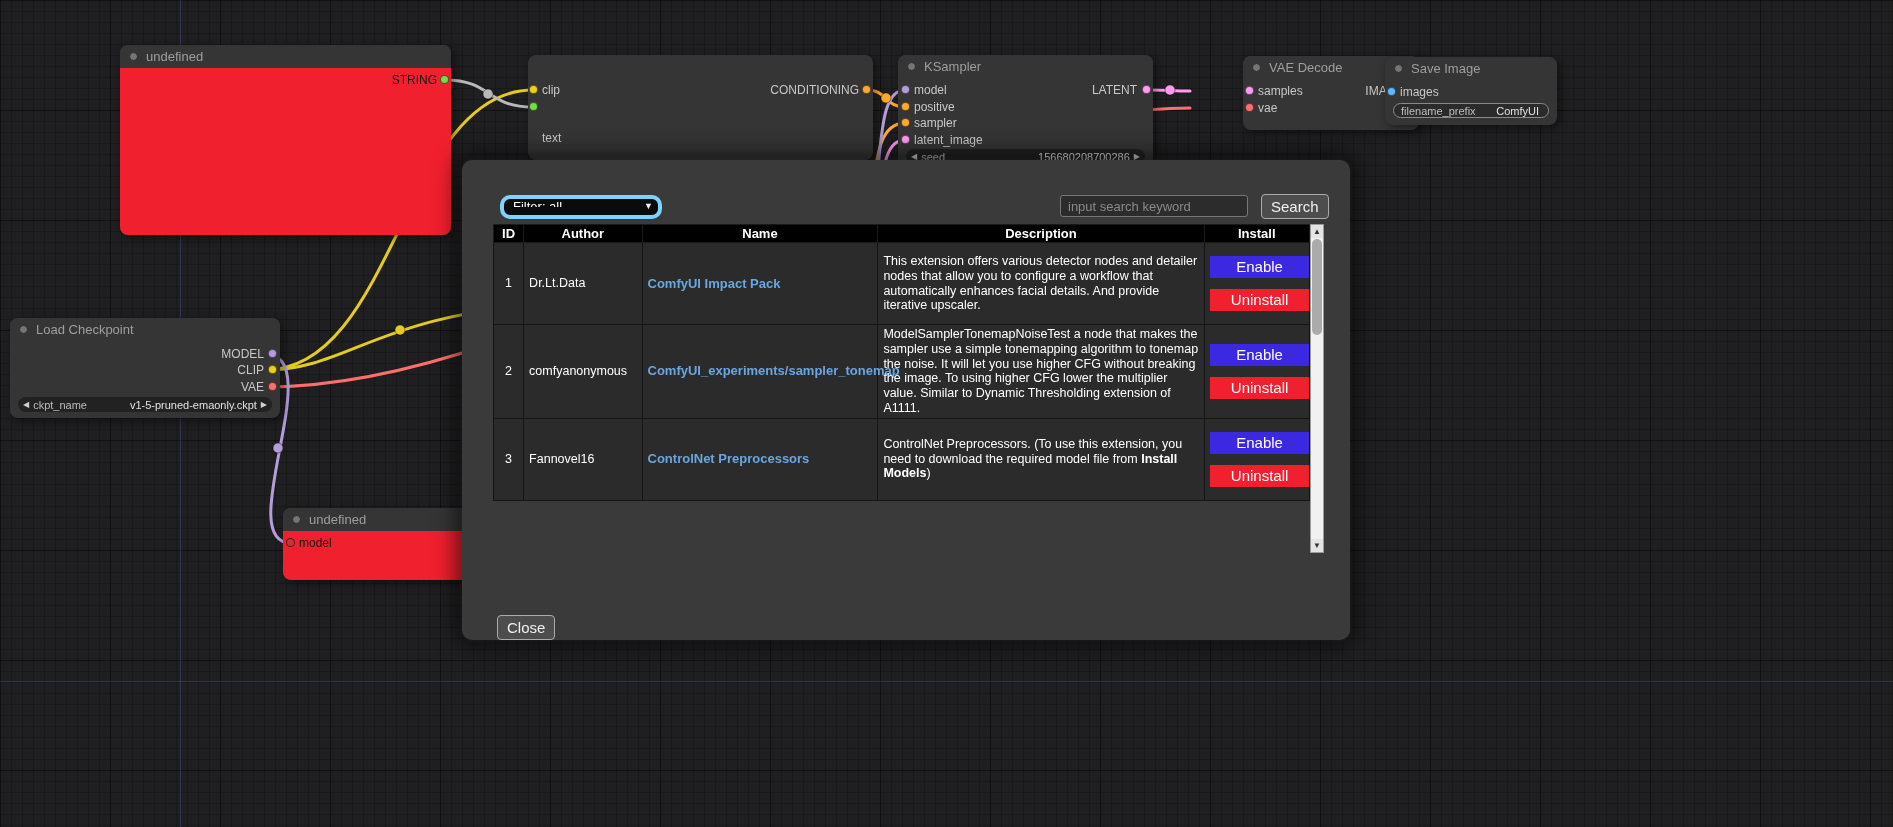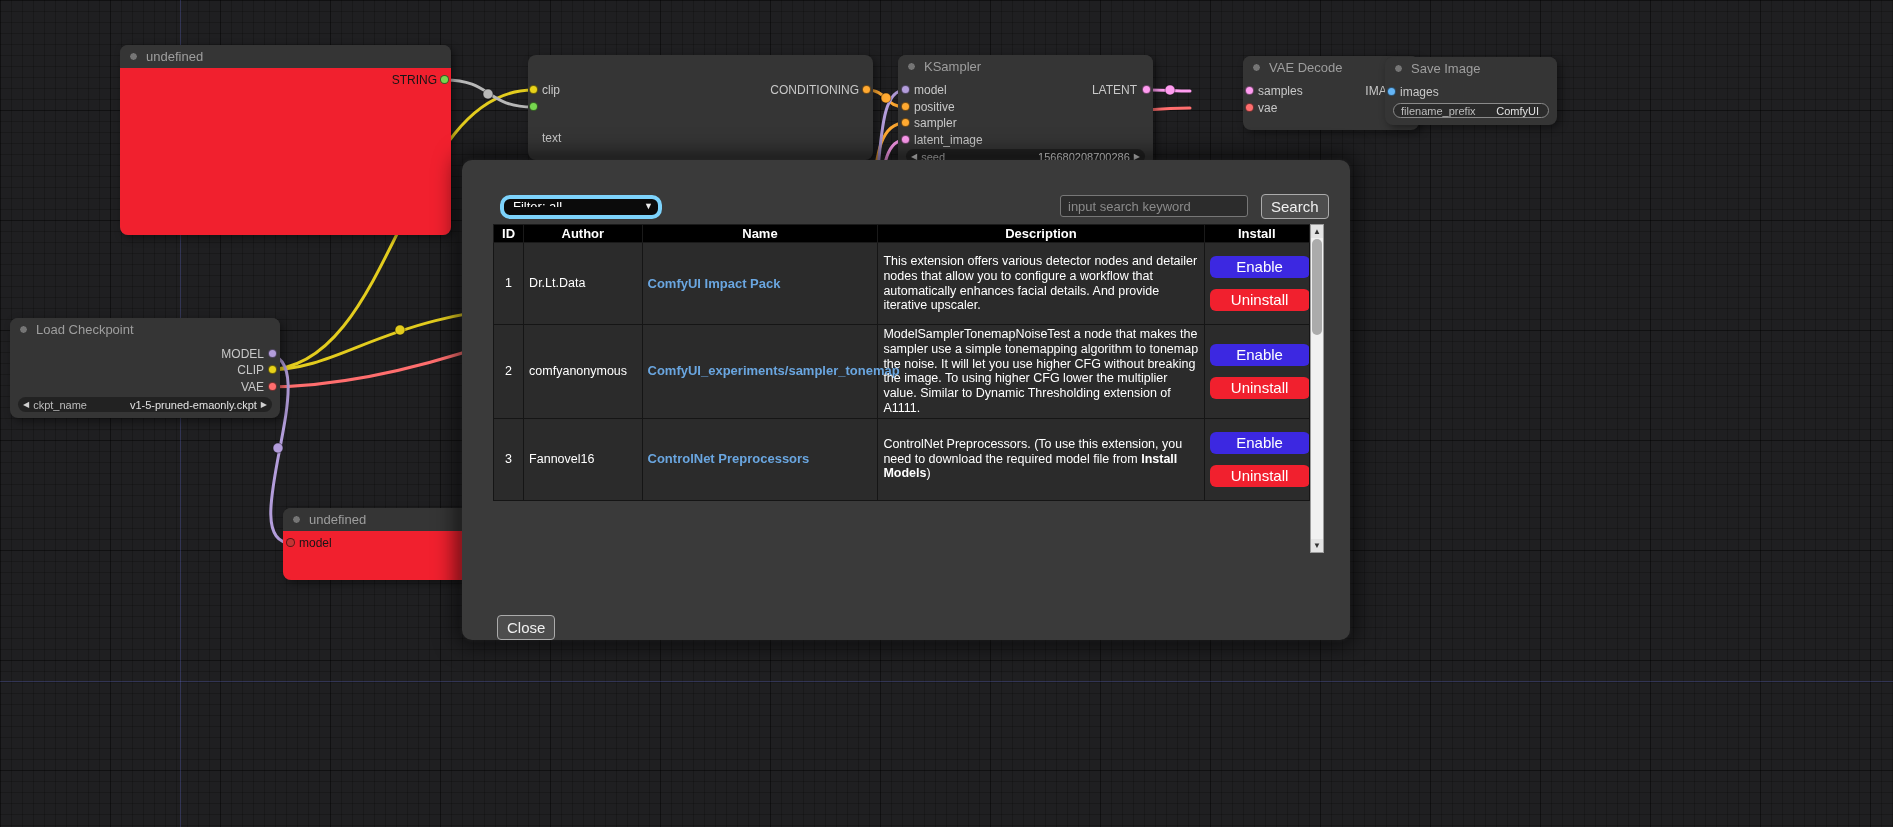--- a/index.html
+++ b/index.html
@@ -82,21 +82,21 @@
     background:#000;color:#fff;font-size:13px;font-weight:bold;height:17px;
     border:1px solid #1a1a1a;padding:0 2px;
   }
   table.ext td{
     background:#2b2b2b;color:#fff;font-size:12.5px;border:1px solid #151515;
     padding:2px 5px;vertical-align:middle;line-height:1.18;
   }
   td.c{text-align:center;}
   a.ext-link{color:#6aa6e0;font-weight:bold;text-decoration:none;font-size:13px;}
   .row-btn{
-    display:block;width:100px;height:22px;margin:11px auto;border:none;border-radius:6px;
+    display:block;width:100px;height:22px;margin:11px auto;border:none;border-radius:0;
     color:#fff;font-family:"Liberation Sans",sans-serif;font-size:15px;line-height:22px;
     text-align:center;cursor:pointer;padding:0;
   }
   .btn-enable{background:#3c28e1;}
   .btn-uninstall{background:#f1202e;}
   
   .scrollbar{position:absolute;left:848px;top:64px;width:14px;height:329px;background:#f1f1f1;border:1px solid #9b9b9b;box-sizing:border-box;}
   .sb-btn{position:absolute;left:0;width:12px;height:13px;background:#e4e4e4;color:#333;font-size:8px;text-align:center;line-height:13px;cursor:pointer;}
   .sb-up{top:0;}
   .sb-down{bottom:0;}

